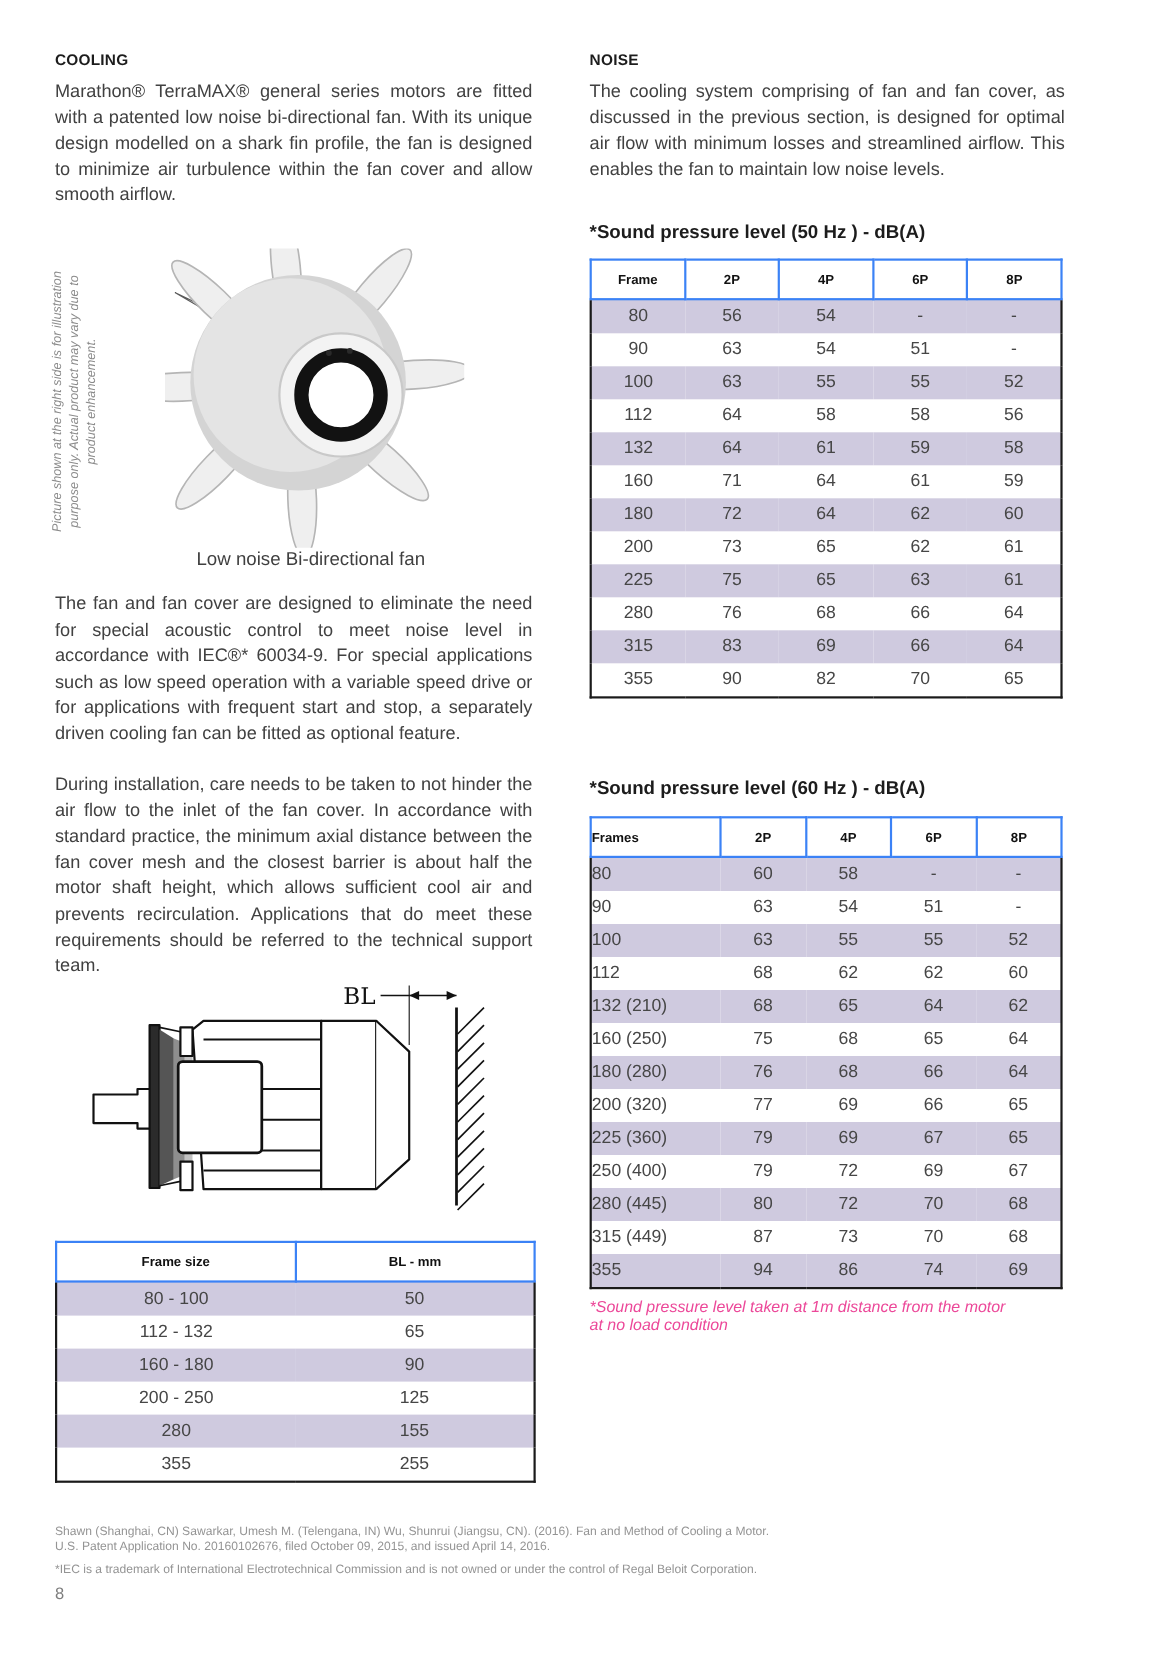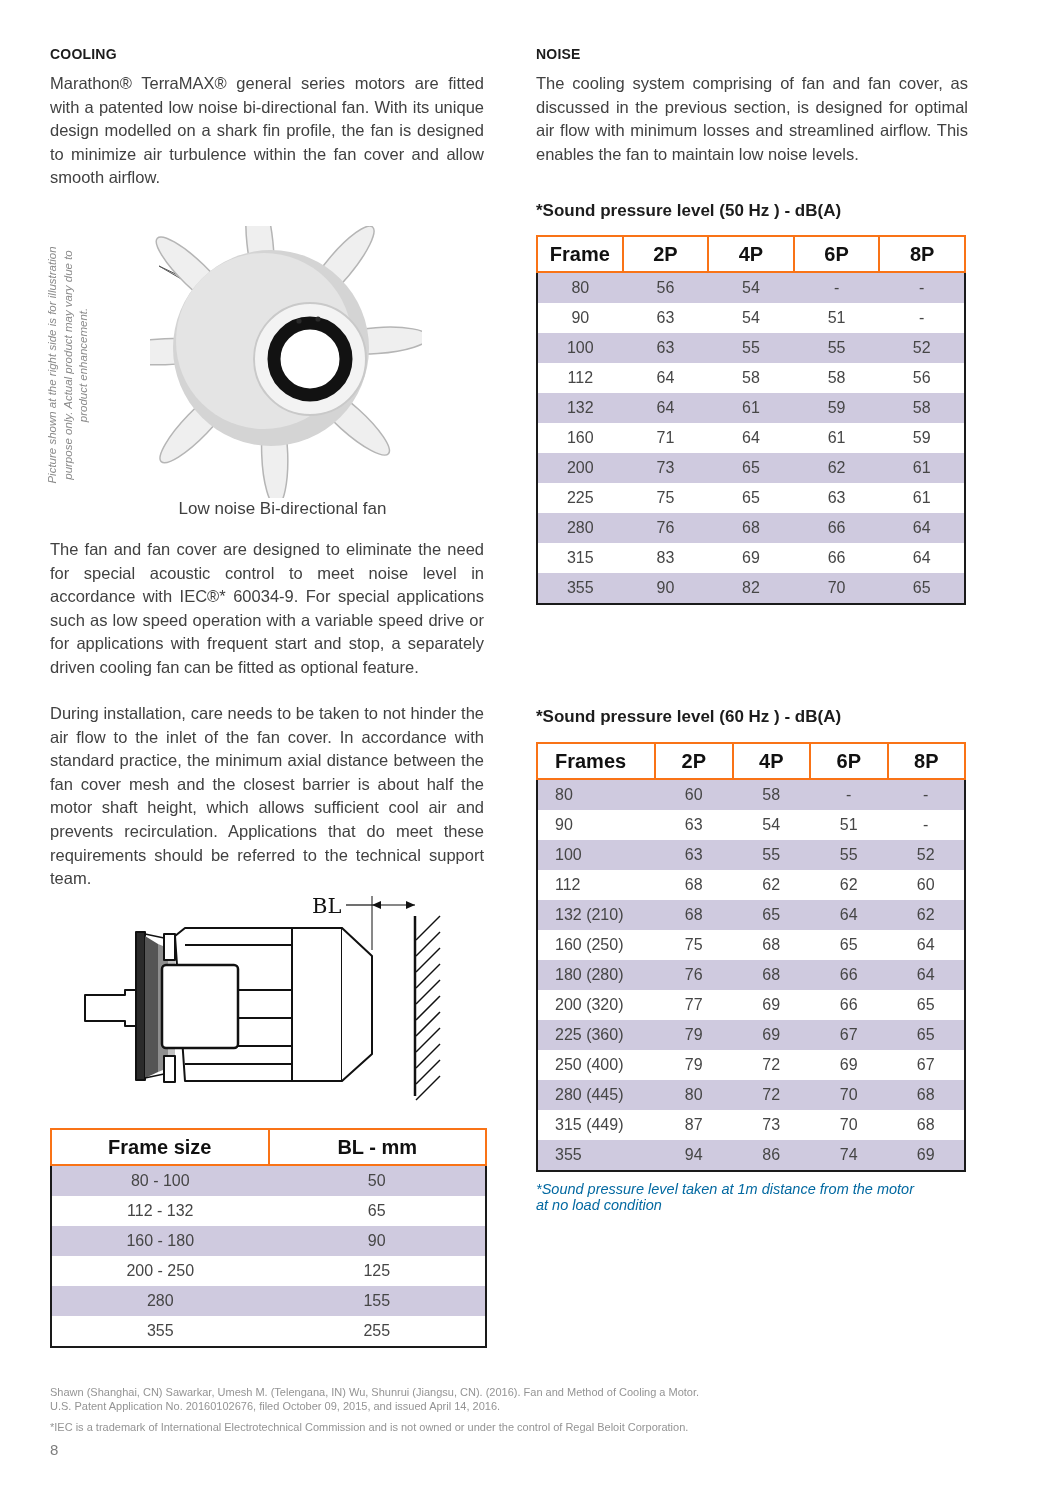--- a/index.html
+++ b/index.html
@@ -11,30 +11,30 @@
   h2.sec-title{margin:0;font-size:14px;font-weight:bold;color:#1c1c1c;letter-spacing:.2px;}
   .para{font-size:16.5px;line-height:23.6px;text-align:justify;color:#414141;}
   .tbl-title{font-size:17px;font-weight:bold;color:#1c1c1c;}
   .caption{font-size:17px;color:#3f3f3f;text-align:center;}
   .side-note{
     width:280px;height:50px;transform:rotate(-90deg);
     font-size:11.5px;line-height:15.5px;font-style:italic;color:#8a8a8a;
     text-align:center;white-space:pre-line;
   }
   table{border-collapse:collapse;border:2px solid #1a1a1a;table-layout:fixed;background:#fff;}
-  th{border:2px solid #f97316;font-weight:bold;font-size:20px;color:#111;
+  th{border:2px solid #3b82f6;font-weight:bold;font-size:12px;color:#111;
      height:34px;text-align:center;padding:0;}
   td{font-size:16px;color:#464646;height:30px;text-align:center;padding:0;border:none;}
   tbody tr:nth-child(odd){background:#cfcadf;}
   .t50{width:430px;}
   .t60{width:430px;}
-  .t60 th:first-child,.t60 td:first-child{text-align:left;padding-left:17px;}
+  .t60 th:first-child,.t60 td:first-child{text-align:left;}
   .t60 col.c1{width:118px;}
   .tframe{width:437px;}
-  .footnote{font-size:14.5px;line-height:15.5px;font-style:italic;color:#0369a1;}
+  .footnote{font-size:14.5px;line-height:15.5px;font-style:italic;color:#ec4899;}
   .small-print{font-size:11px;line-height:14px;color:#949494;}
   .page-num{font-size:15px;color:#7d7d7d;}
 </style>
 </head>
 <body>
 
 <div class="page">
 
   <h2 class="sec-title abs" style="left:50px;top:46px;">COOLING</h2>
 
@@ -217,20 +217,27 @@
           <td>58</td>
         </tr>
         <tr>
           <td>160</td>
           <td>71</td>
           <td>64</td>
           <td>61</td>
           <td>59</td>
         </tr>
         <tr>
+          <td>180</td>
+          <td>72</td>
+          <td>64</td>
+          <td>62</td>
+          <td>60</td>
+        </tr>
+        <tr>
           <td>200</td>
           <td>73</td>
           <td>65</td>
           <td>62</td>
           <td>61</td>
         </tr>
         <tr>
           <td>225</td>
           <td>75</td>
           <td>65</td>

